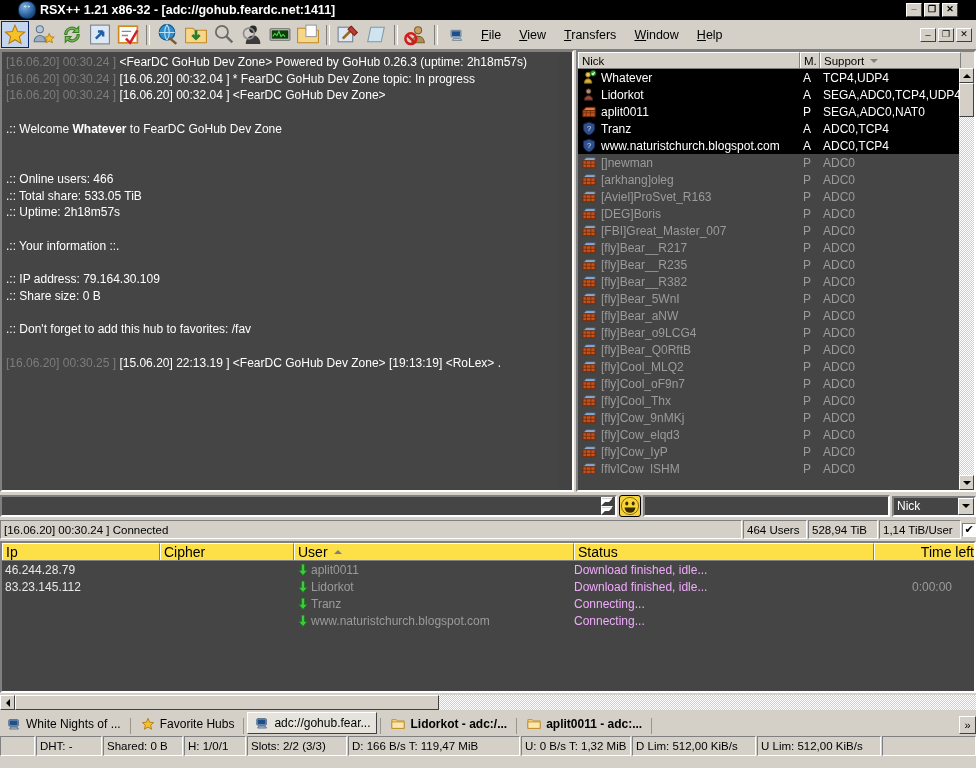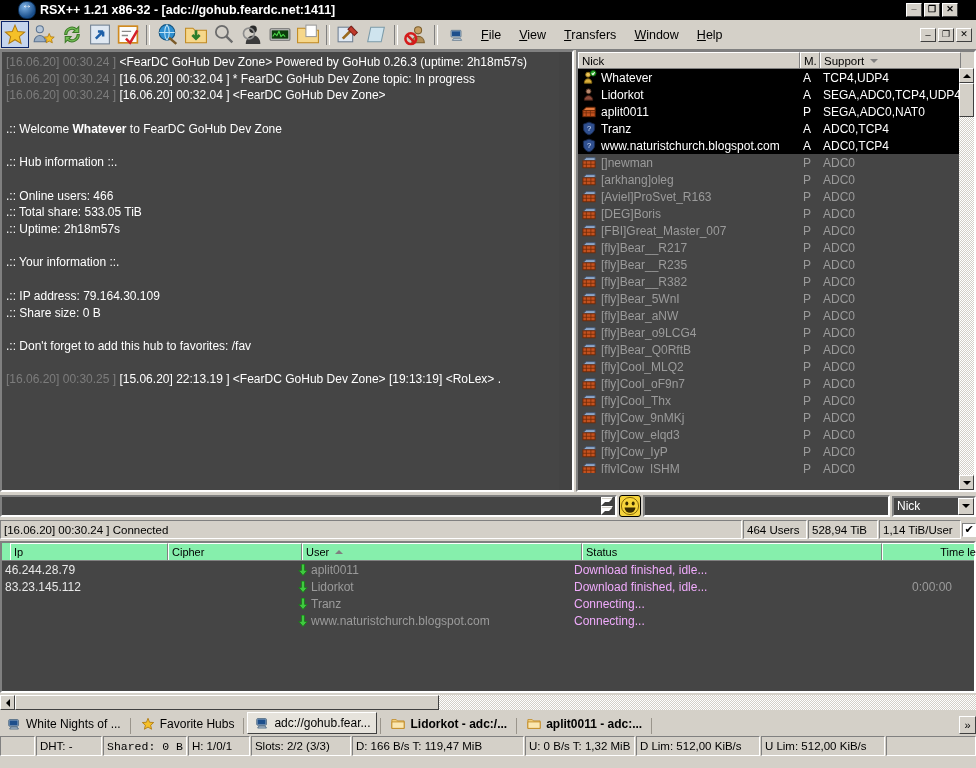--- a/index.html
+++ b/index.html
@@ -128,21 +128,21 @@
     box-sizing:border-box;background:#d4d0c8;font-size:11.5px;color:#000;
     display:flex;align-items:center;padding:0 3px;white-space:nowrap;
   }
   .cb{width:14px;height:14px;background:#fff;border:1px solid;
     border-color:#808080 #ffffff #ffffff #808080;box-sizing:border-box;
     display:flex;align-items:center;justify-content:center;font-size:11px;color:#000;align-self:center;}
 
   
   #transfers{position:absolute;left:0;top:491px;width:976px;height:152px;
     border:2px solid;border-color:#808080 #ffffff #ffffff #808080;box-sizing:border-box;background:#454545;}
-  .tr-header{display:flex;height:17px;background:#86efac;font-size:11px;border-bottom:1px solid #808080;padding-left:8px;}
+  .tr-header{display:flex;height:17px;background:#fde047;font-size:14px;border-bottom:1px solid #808080;}
   .tr-header .hc{
     border-right:1px solid #808080;border-top:1px solid #fff;border-left:1px solid #fff;
     box-sizing:border-box;padding:1px 3px;color:#000;display:flex;align-items:center;overflow:hidden;
   }
   .trow{display:flex;height:17px;font-size:12px;align-items:center;}
   .trow .c-ip{flex:0 0 158px;color:#e8e8e8;padding-left:3px;box-sizing:border-box;}
   .trow .c-cipher{flex:0 0 134px;}
   .trow .c-user{flex:0 0 280px;display:flex;align-items:center;color:#9b9b9b;}
   .trow .c-status{flex:0 0 300px;color:#f0abfc;}
   .trow .c-time{flex:1 1 auto;text-align:right;color:#9b9b9b;padding-right:22px;}
@@ -323,21 +323,20 @@
 <div class="client">
 
   <div id="chat" class="panel-sunken">
     <div class="chat-inner" id="chat-inner">
         <div class="cl"><span class="ts">[16.06.20] 00:30.24 ]</span><span> &lt;FearDC GoHub Dev Zone&gt; Powered by GoHub 0.26.3 (uptime: 2h18m57s)</span></div>
         <div class="cl"><span class="ts">[16.06.20] 00:30.24 ]</span><span> [16.06.20] 00:32.04 ] * FearDC GoHub Dev Zone topic: In progress</span></div>
         <div class="cl"><span class="ts">[16.06.20] 00:30.24 ]</span><span> [16.06.20] 00:32.04 ] &lt;FearDC GoHub Dev Zone&gt;</span></div>
         <div class="cl">&nbsp;</div>
         <div class="cl"><span>.:: Welcome </span><b>Whatever</b><span> to FearDC GoHub Dev Zone</span></div>
         <div class="cl">&nbsp;</div>
-        <div class="cl"><span>.:: Hub information ::.</span></div>
         <div class="cl">&nbsp;</div>
         <div class="cl"><span>.:: Online users: 466</span></div>
         <div class="cl"><span>.:: Total share: 533.05 TiB</span></div>
         <div class="cl"><span>.:: Uptime: 2h18m57s</span></div>
         <div class="cl">&nbsp;</div>
         <div class="cl"><span>.:: Your information ::.</span></div>
         <div class="cl">&nbsp;</div>
         <div class="cl"><span>.:: IP address: 79.164.30.109</span></div>
         <div class="cl"><span>.:: Share size: 0 B</span></div>
         <div class="cl">&nbsp;</div>
@@ -844,21 +843,21 @@
       </div>
     </div>
 
   <div id="appstatus">
       <div class="sbcell" style="flex: 0 0 35px;">
         <span></span>
       </div>
       <div class="sbcell" style="flex: 0 0 66px;">
         <span>DHT: -</span>
       </div>
-      <div class="sbcell" style="flex: 0 0 80px; font-family: Liberation Mono, monospace;">
+      <div class="sbcell" style="flex: 0 0 80px;">
         <span>Shared: 0 B</span>
       </div>
       <div class="sbcell" style="flex: 0 0 62px;">
         <span>H: 1/0/1</span>
       </div>
       <div class="sbcell" style="flex: 0 0 100px;">
         <span>Slots: 2/2 (3/3)</span>
       </div>
       <div class="sbcell" style="flex: 0 0 172px;">
         <span>D: 166 B/s   T: 119,47 MiB</span>

